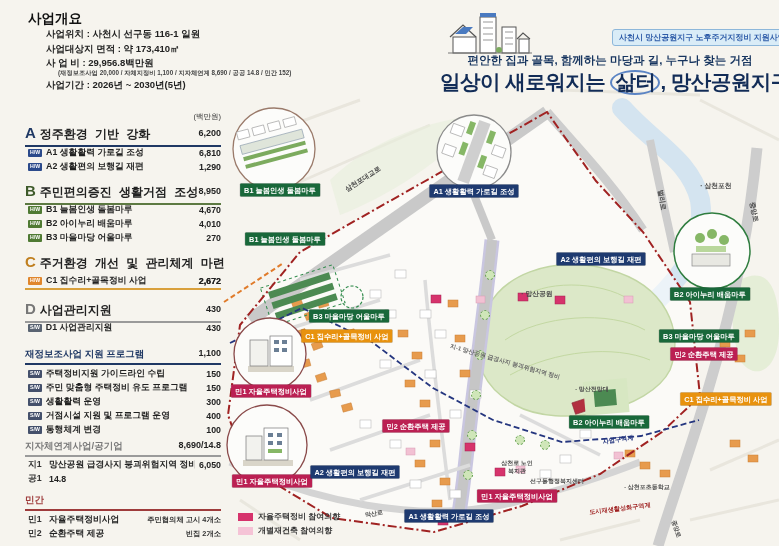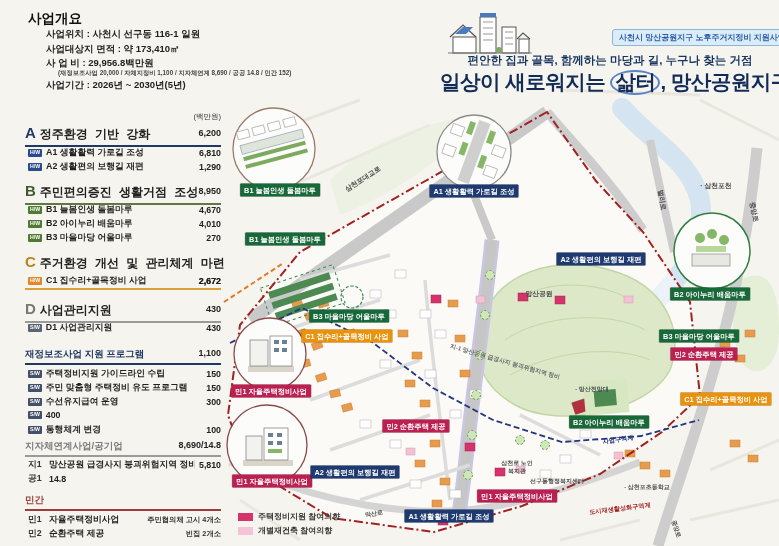--- a/index.html
+++ b/index.html
@@ -336,38 +336,39 @@
     <span class="lbl">주택정비지원 가이드라인 수립</span>
     <span class="val">150</span>
   </div>
 <div class="trow" style="top:382px;z-index:5">
     <span class="badge bg-sw">S/W</span>
     <span class="lbl">주민 맞춤형 주택정비 유도 프로그램</span>
     <span class="val">150</span>
   </div>
 <div class="trow" style="top:396px;z-index:5">
     <span class="badge bg-sw">S/W</span>
-    <span class="lbl">수선유지급여 운영</span>
+    <span class="lbl">생활활력 운영</span>
     <span class="val">300</span>
   </div>
 <div class="trow" style="top:410px;z-index:5">
     <span class="badge bg-sw">S/W</span>
+    <span class="lbl">거점시설 지원 및 프로그램 운영</span>
     <span class="val">400</span>
   </div>
 <div class="trow" style="top:424px;z-index:5">
     <span class="badge bg-sw">S/W</span>
     <span class="lbl">통행체계 변경</span>
     <span class="val">100</span>
   </div>
 
 <div class="sechead2 hd-gray" style="top:440px;z-index:5"><span>지자체연계사업/공기업</span><span class="stotal">8,690/14.8</span></div>
 <div class="trow" style="top:459px;z-index:5">
     <span class="code">지1</span>
     <span class="lbl">망산공원 급경사지 붕괴위험지역 정비</span>
-    <span class="val">5,810</span>
+    <span class="val">6,050</span>
   </div>
 <div class="trow" style="top:473px;z-index:5">
     <span class="code">공1</span>
     <span class="val">14.8</span>
   </div>
 
 <div class="sechead2 hd-red" style="top:494px;z-index:5"><span>민간</span></div>
 <div class="trow" style="top:514px;z-index:5">
     <span class="code">민1</span>
     <span class="lbl">자율주택정비사업</span>
@@ -407,18 +408,18 @@
 <div class="mtext" style="left:517px;top:467px;white-space:normal;width:36px;text-align:center;line-height:1.25;font-size:6px">삼천로 노인복지관</div>
 <div class="mtext" style="left:557px;top:481px;font-size:6px">선구동행정복지센터</div>
 <div class="mtext" style="left:647px;top:487px;font-size:6px">· 삼천포초등학교</div>
 <div class="mtext" style="left:618px;top:440px;transform:translate(-50%,-50%) rotate(-8deg);color:#25367f;font-size:6.2px">사업구역계</div>
 <div class="mtext mtext-red" style="left:620px;top:509px;transform:translate(-50%,-50%) rotate(-7deg);font-size:6.2px">도시재생활성화구역계</div>
 <div class="mtext" style="left:374px;top:514px;transform:translate(-50%,-50%) rotate(-10deg);font-size:6px">막산로</div>
 <div class="mtext" style="left:676px;top:529px;transform:translate(-50%,-50%) rotate(72deg);font-size:6px">중앙로</div>
 
 <div class="leg" style="left:238px;top:511px">
     <span class="sw" style="background:#d6336c"></span>
-    <span>주택정비지원 참여의향</span>
+    <span>자율주택정비 참여의향</span>
   </div>
 <div class="leg" style="left:238px;top:525px">
     <span class="sw" style="background:#f5c3d6"></span>
     <span>개별재건축 참여의향</span>
   </div>
 
 </body></html>

